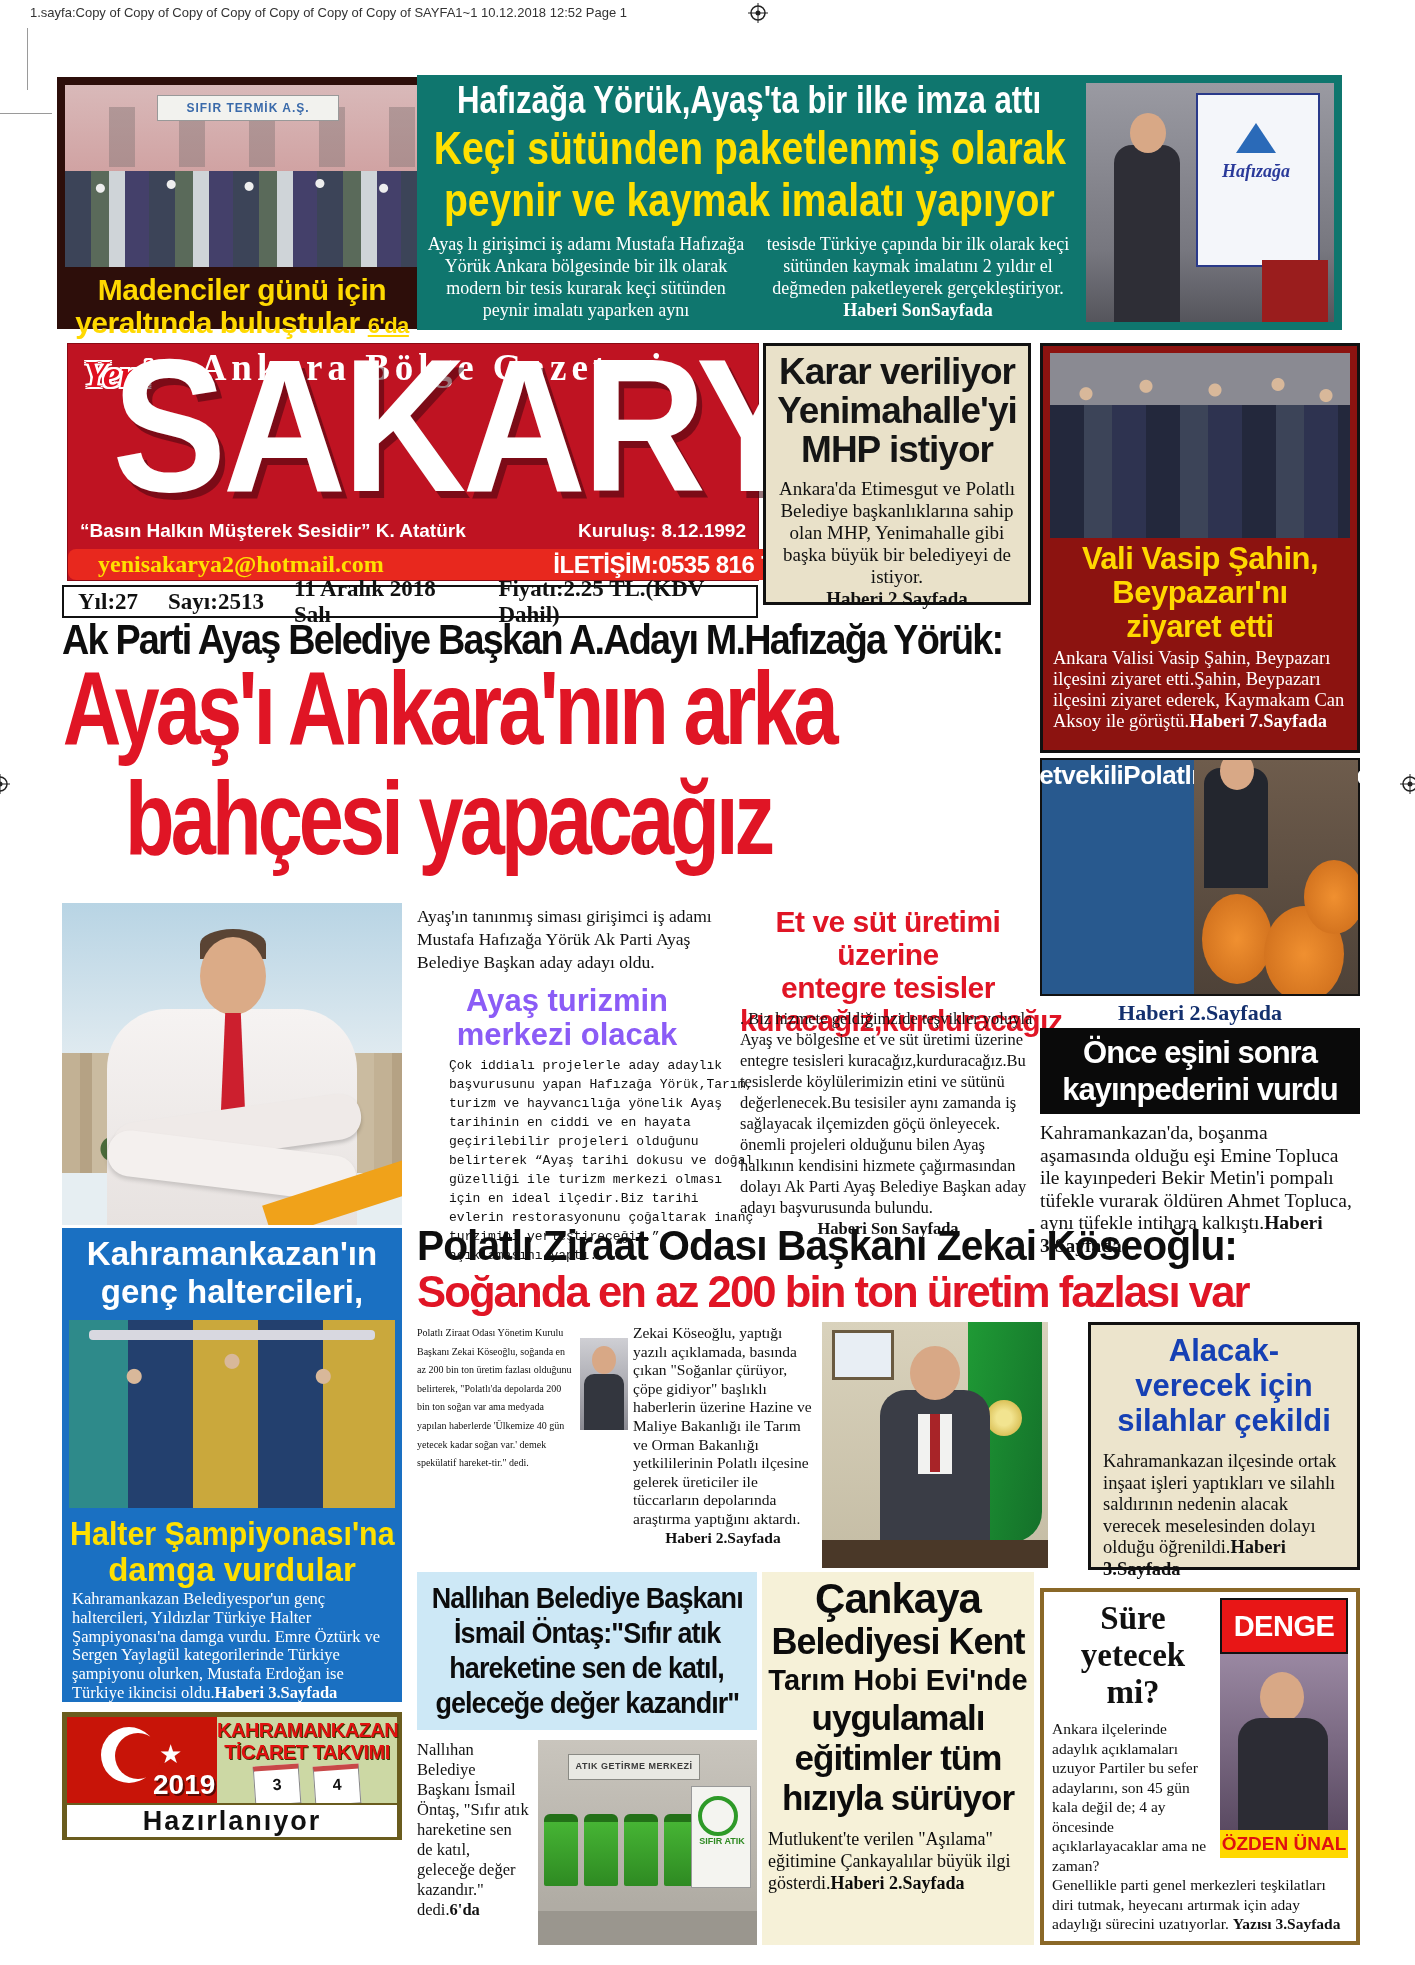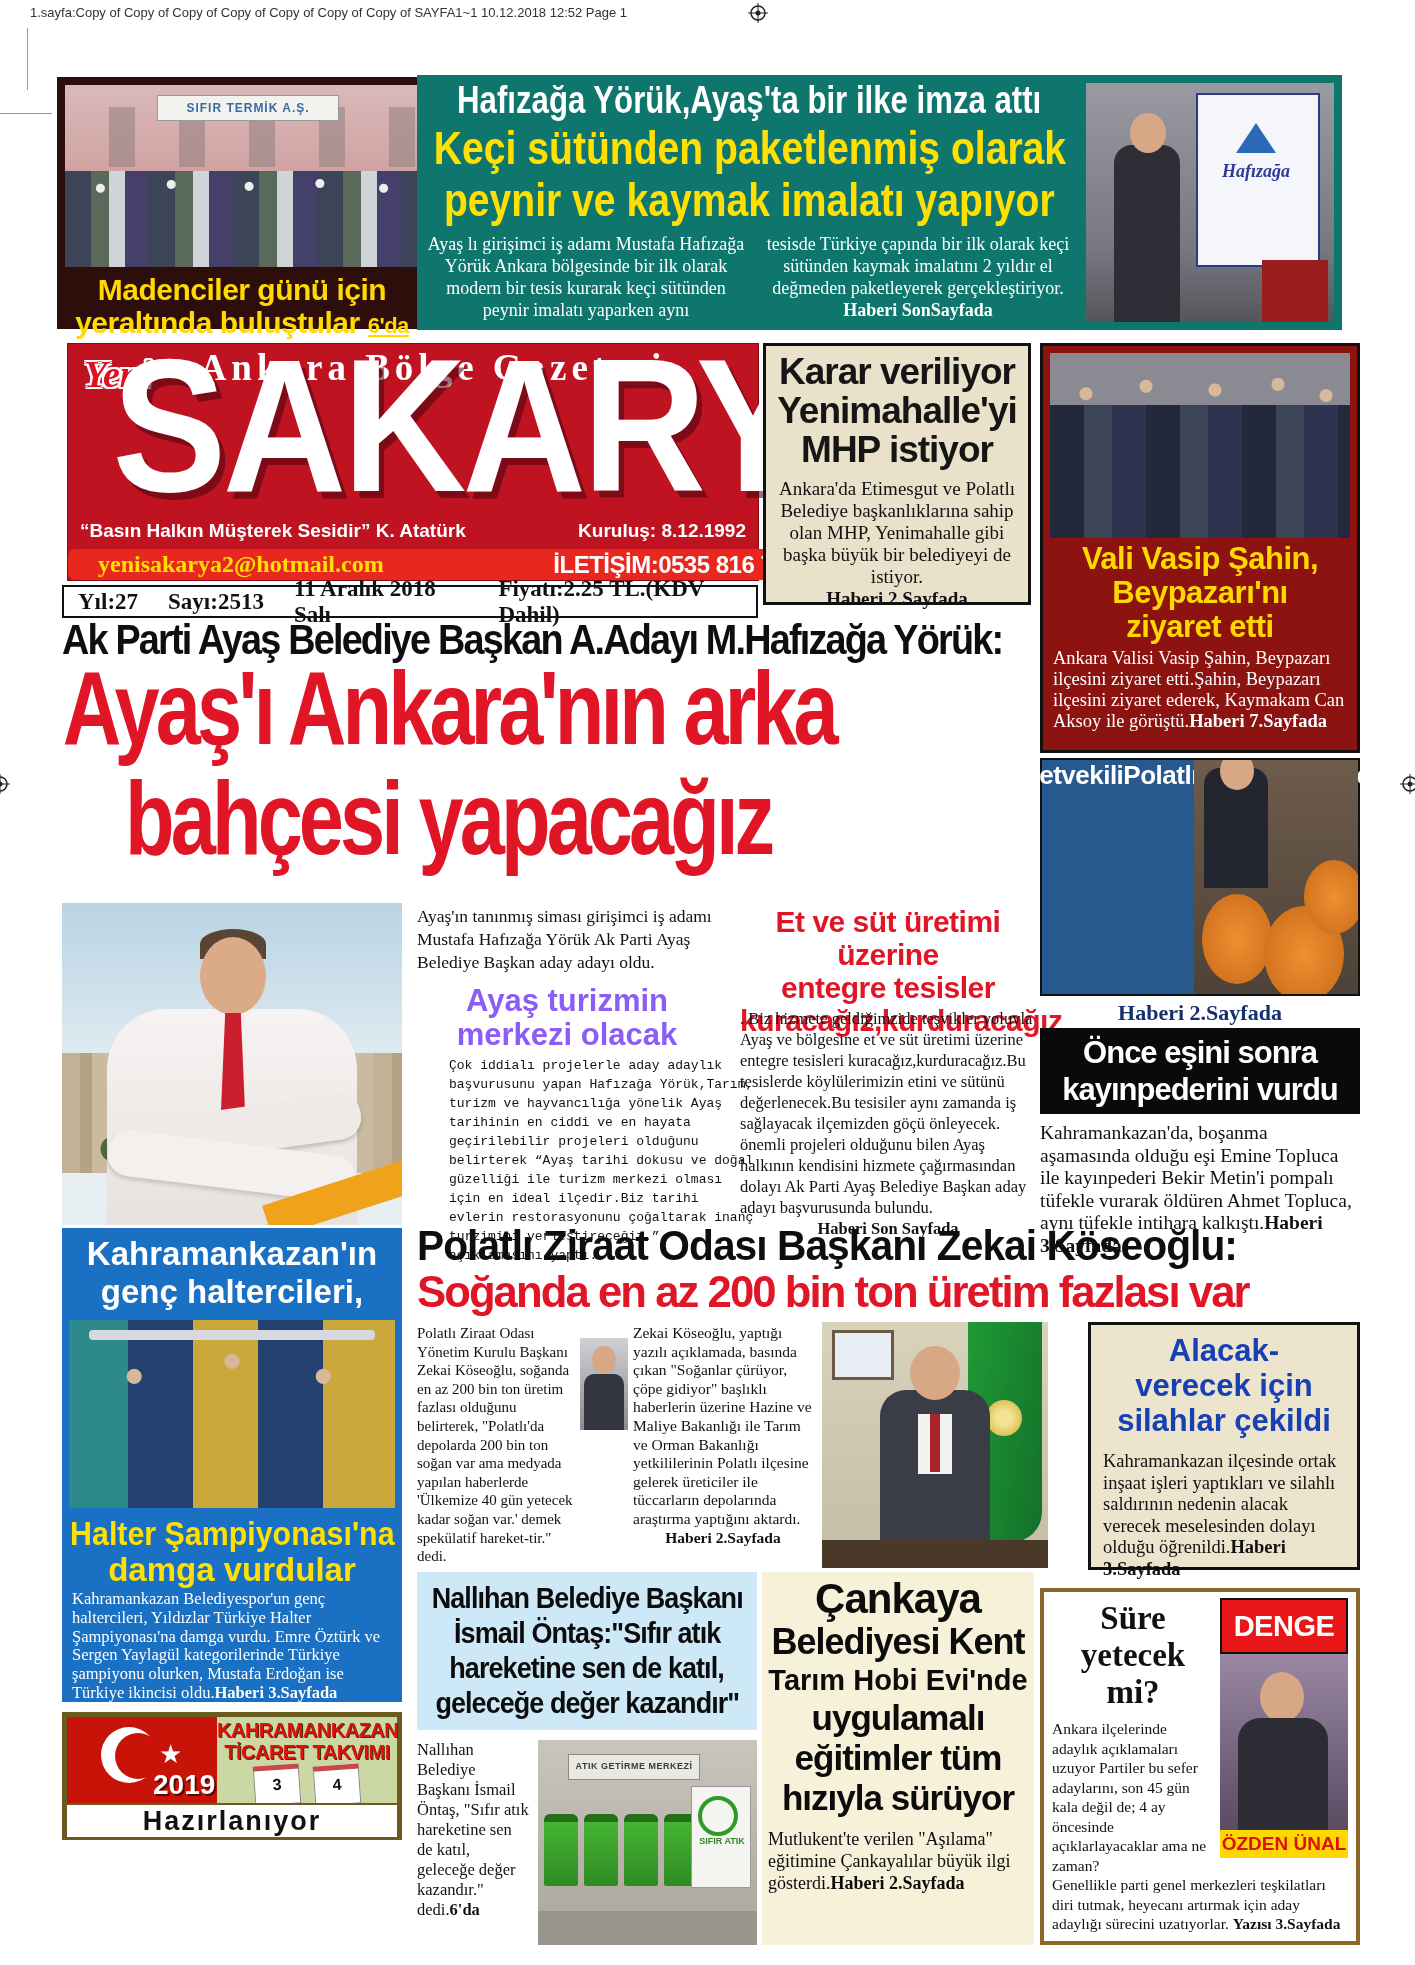--- a/index.html
+++ b/index.html
@@ -170,21 +170,21 @@
   #tk-cals{left:150px;top:48px;width:180px;display:flex;gap:14px;justify-content:center;}
   #tk-cals .pg{width:44px;height:34px;background:#fff;border:1px solid #888;text-align:center;
      font-weight:bold;font-size:16px;line-height:30px;border-top:5px solid #c84848;transform:rotate(-4deg);}
   #tk-status{left:0;top:86px;width:330px;height:32px;background:#fff;border-top:2px solid #6a5c1e;
      text-align:center;font-weight:bold;font-size:27px;letter-spacing:2px;line-height:32px;}
   
   #pol-kicker{left:417px;top:1224px;width:943px;font-weight:bold;font-size:42px;line-height:44px;
      letter-spacing:-1px;color:#0e0e0e;}
   #pol-head{left:417px;top:1268px;width:943px;color:#e01525;font-weight:bold;font-size:45px;
      line-height:48px;letter-spacing:-2px;}
-  #pol-col1{left:417px;top:1324px;width:158px;font-family:"Liberation Serif",serif;font-size:15px;line-height:18.6px;}
+  #pol-col1{left:417px;top:1324px;width:158px;font-family:"Liberation Serif",serif;font-size:10px;line-height:18.6px;}
   #zekai{left:580px;top:1338px;width:48px;height:92px;background:linear-gradient(#cfcfd4,#8a8a92);}
   #zekai .hd{position:absolute;left:12px;top:8px;width:24px;height:28px;border-radius:50%;background:#d8a886;}
   #zekai .bd{position:absolute;left:4px;top:36px;width:40px;height:56px;background:#33363e;border-radius:10px 10px 0 0;}
   #pol-col2{left:633px;top:1324px;width:180px;font-family:"Liberation Serif",serif;font-size:15.5px;line-height:18.6px;}
   #pol-col2 .ref{display:block;text-align:center;font-weight:bold;}
   #pol-photo{left:822px;top:1322px;width:226px;height:246px;overflow:hidden;background:linear-gradient(#d9d2bc,#c4bca4);}
   #pol-photo .frame{position:absolute;left:10px;top:8px;width:56px;height:44px;background:#e8eef4;border:3px solid #6a5a40;}
   #pol-photo .flag{position:absolute;right:6px;top:0;width:74px;height:220px;
      background:linear-gradient(100deg,#1f9a35,#14702a);border-radius:0 0 30px 30px;}
   #pol-photo .emblem{position:absolute;right:26px;top:78px;width:36px;height:36px;border-radius:50%;

